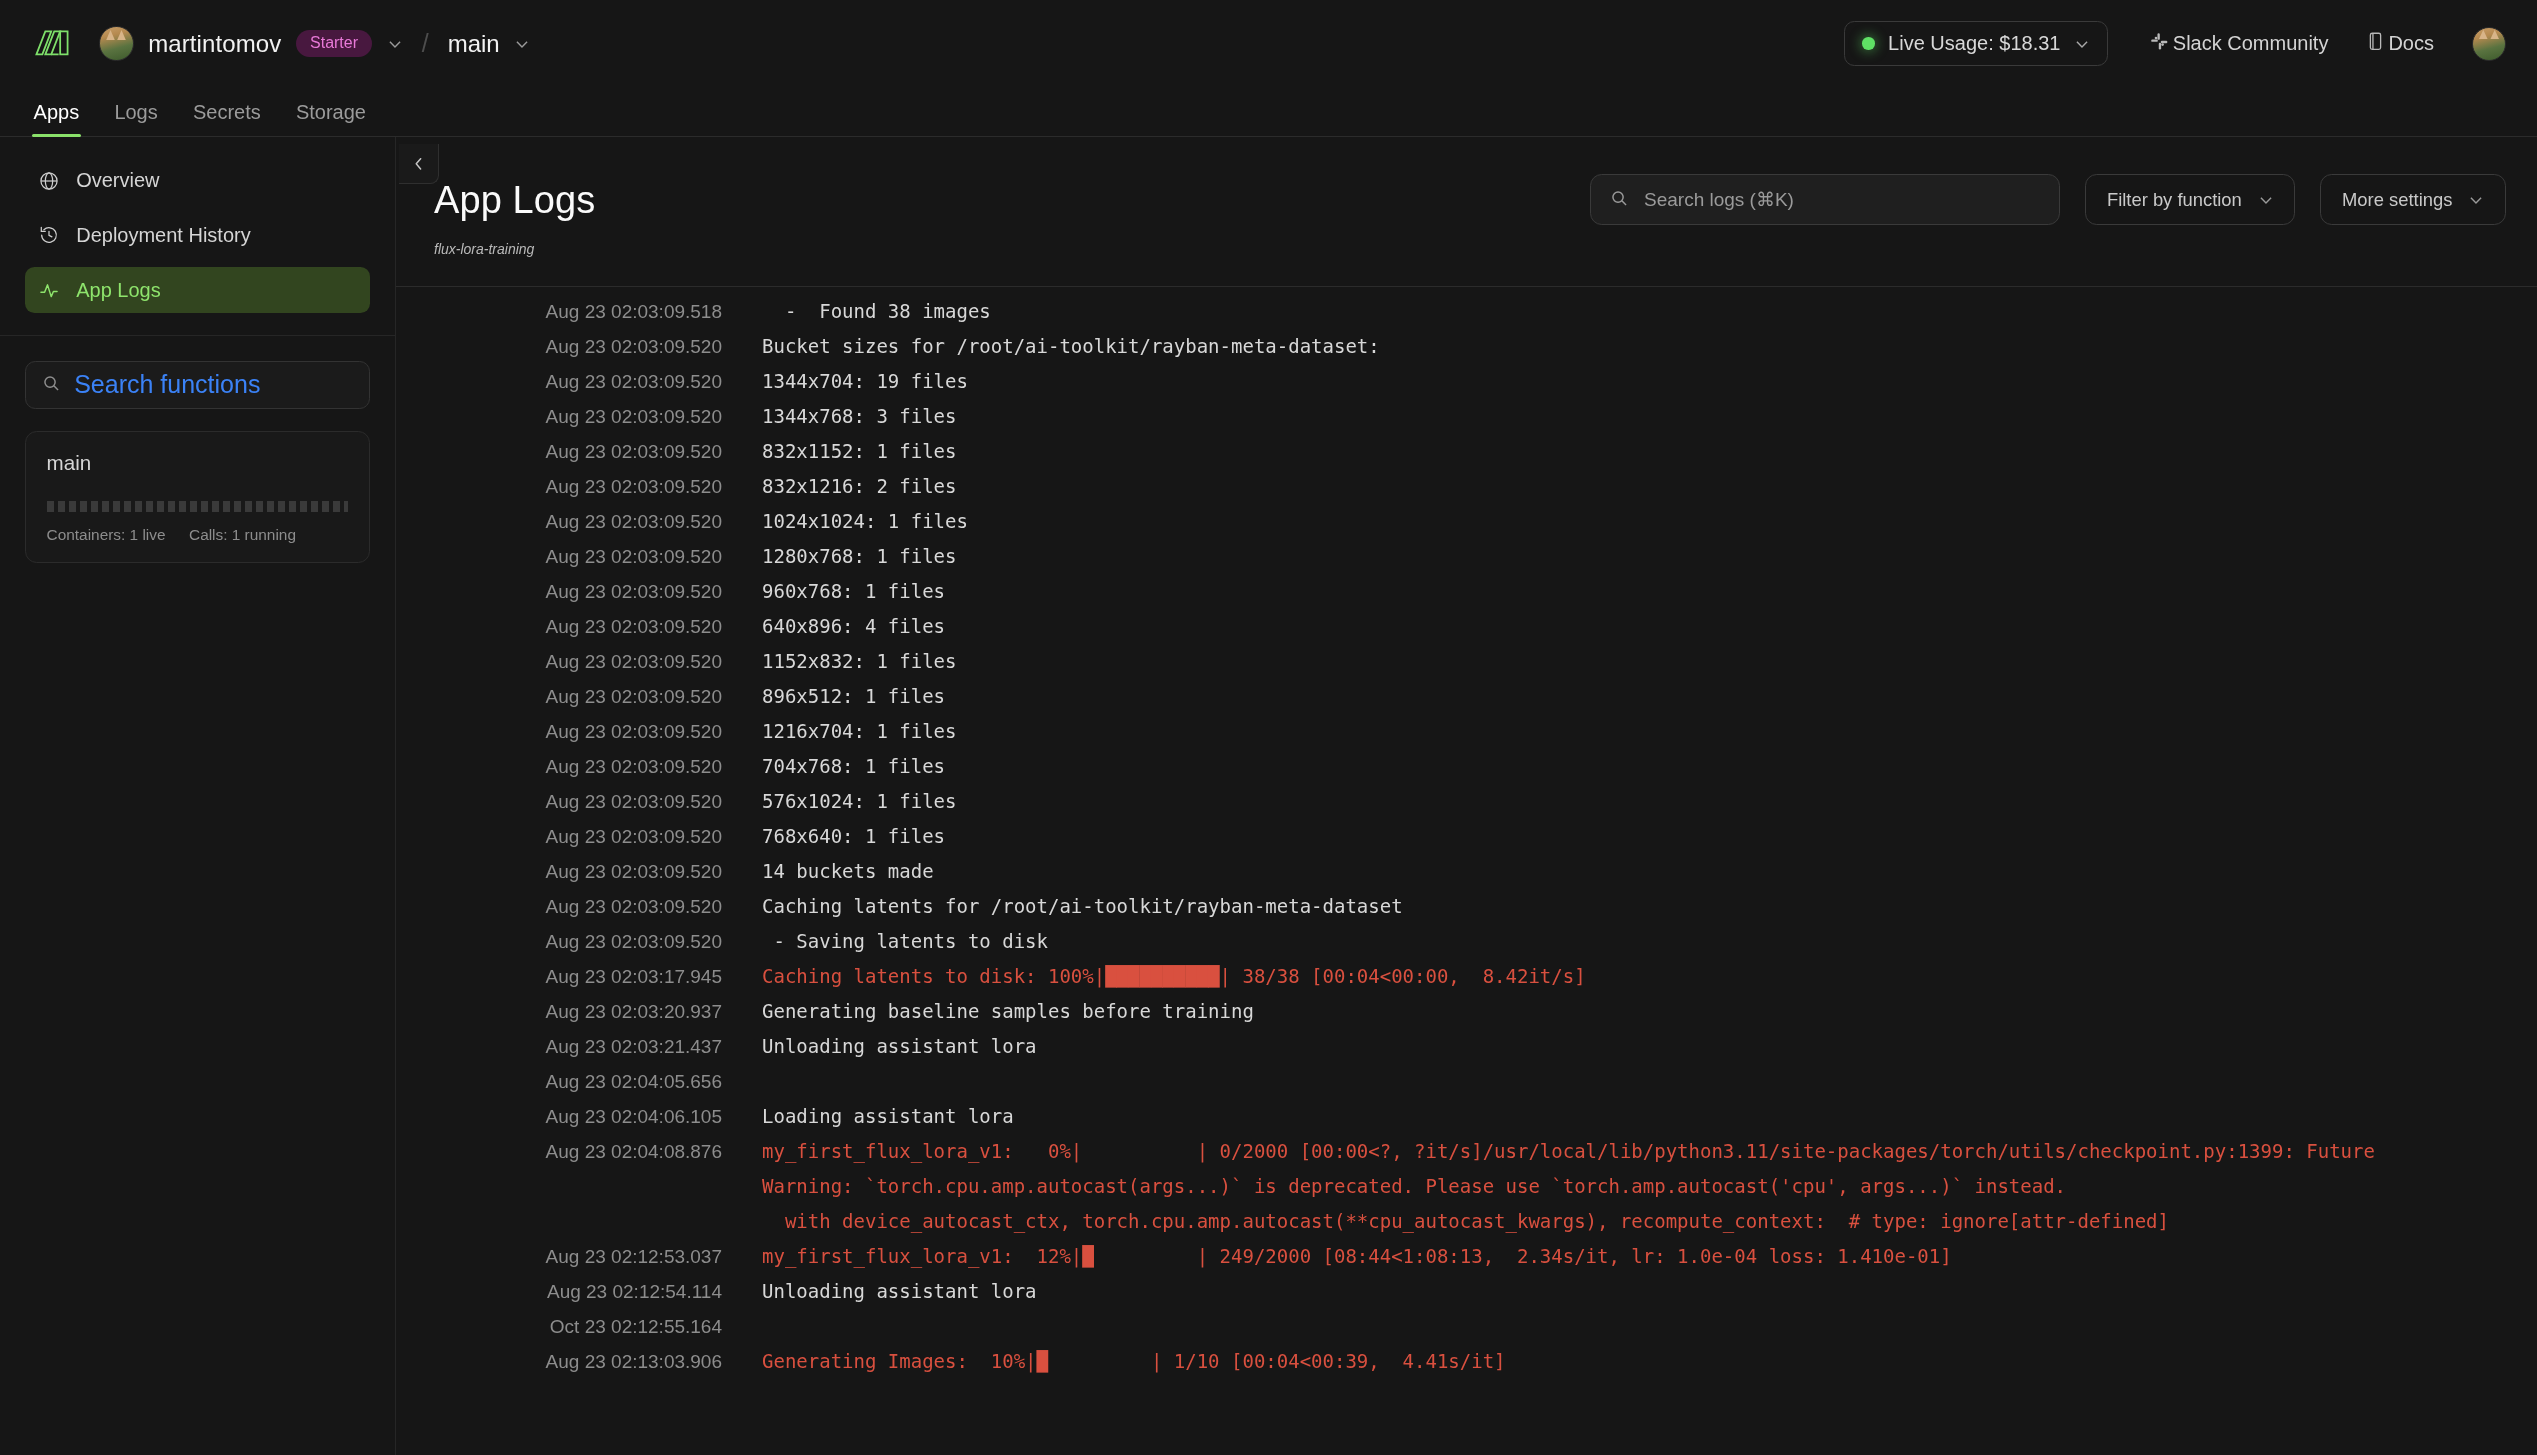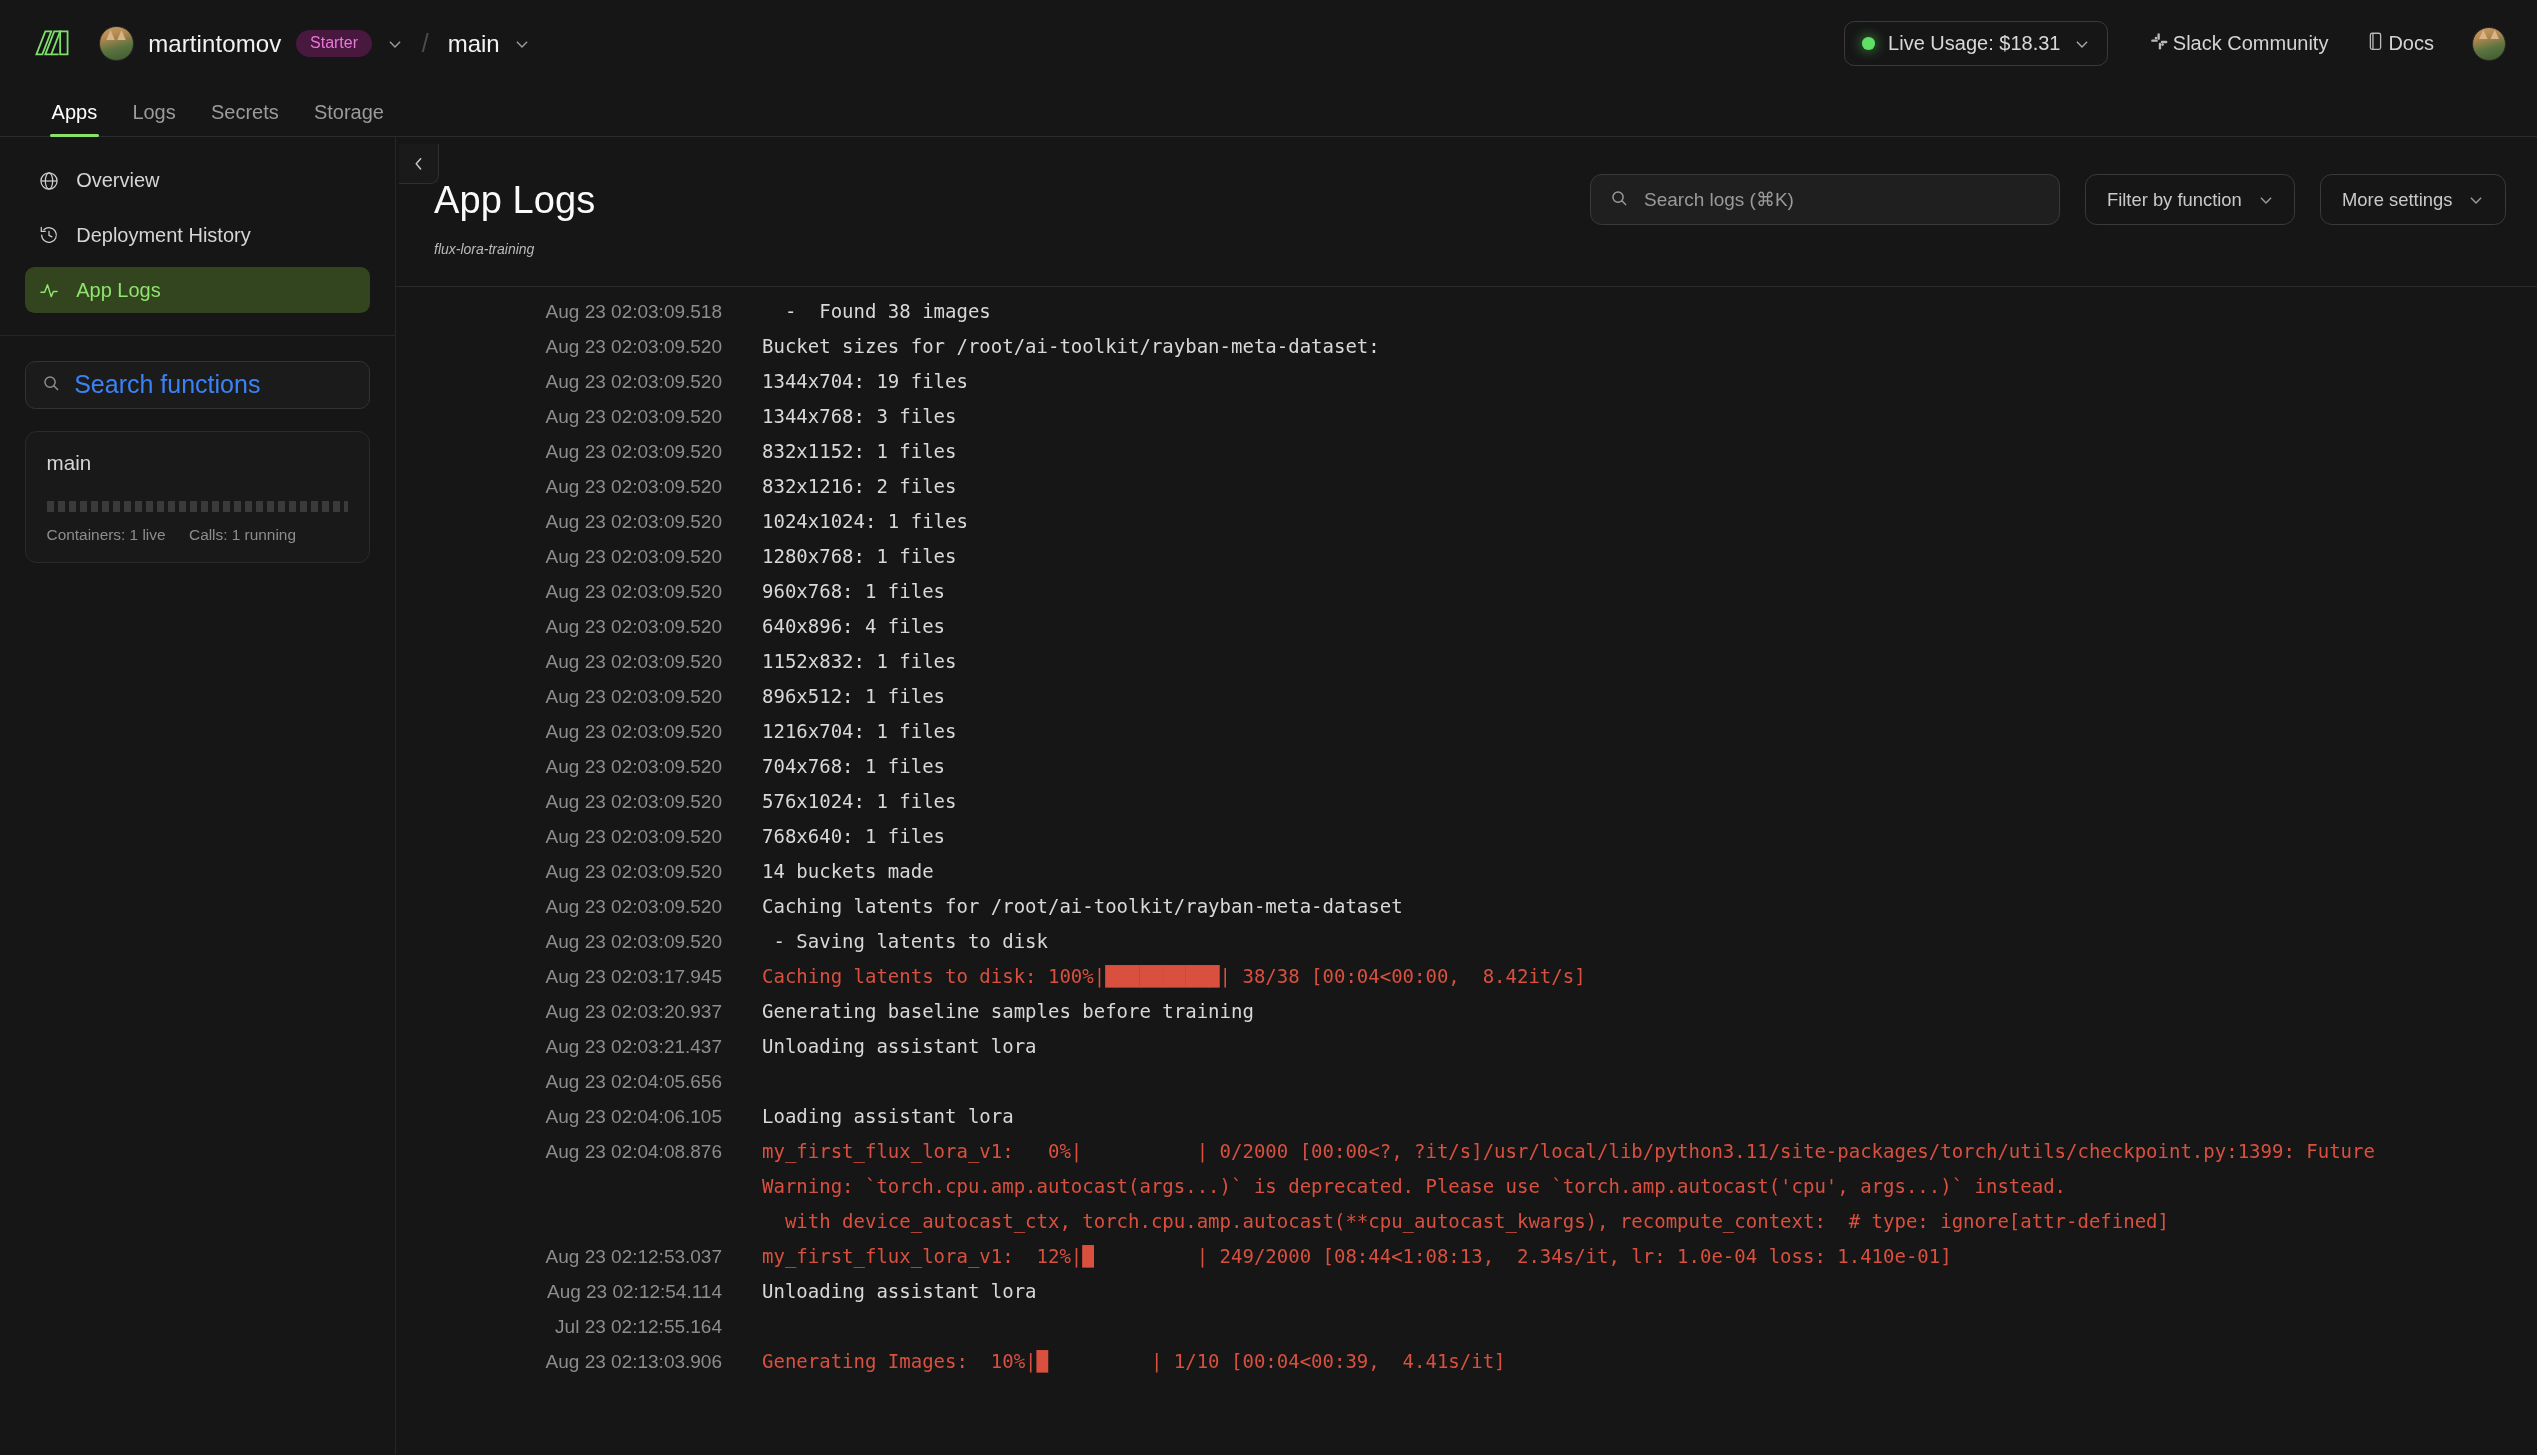--- a/index.html
+++ b/index.html
@@ -67,21 +67,21 @@
     border: 0.7px solid #2c2c2c; position:relative; overflow:hidden; flex:none;
   }
   .top-avatar::before{content:"";position:absolute;left:5.9px;top:2.2px;width:8.8px;height:9.5px;
     background:#d8b488;clip-path: polygon(0 100%, 50% 0, 100% 100%);}
   .top-avatar::after{content:"";position:absolute;right:5.9px;top:2.2px;width:8.8px;height:9.5px;
     background:#d8b488;clip-path: polygon(0 100%, 50% 0, 100% 100%);}
 
   
   .tabs {
     display: flex; align-items: flex-end; gap: 0;
-    height: 50px; padding-left: 34px;
+    height: 50px; padding-left: 16px;
     border-bottom: 0.7px solid #2b2b2b;
     background:#161616;
   }
   .tab {
     font-size: 20px; color: #9b9b9b;
     padding: 0 17.6px 11.7px;
     position: relative;
   }
   .tab.active { color: #ffffff; }
   .tab.active::after {
@@ -472,21 +472,21 @@
         </div>
         <div class="log-row">
           <div class="log-ts">Aug 23 02:12:53.037</div>
           <div class="log-msg err">my_first_flux_lora_v1:  12%|█         | 249/2000 [08:44&lt;1:08:13,  2.34s/it, lr: 1.0e-04 loss: 1.410e-01]</div>
         </div>
         <div class="log-row">
           <div class="log-ts">Aug 23 02:12:54.114</div>
           <div class="log-msg">Unloading assistant lora</div>
         </div>
         <div class="log-row">
-          <div class="log-ts">Jul 23 02:12:55.164</div>
+          <div class="log-ts">Oct 23 02:12:55.164</div>
           <div class="log-msg"></div>
         </div>
         <div class="log-row">
           <div class="log-ts">Aug 23 02:13:03.906</div>
           <div class="log-msg err">Generating Images:  10%|█         | 1/10 [00:04&lt;00:39,  4.41s/it]</div>
         </div>
       </div>
   </div>
 </div>
 

